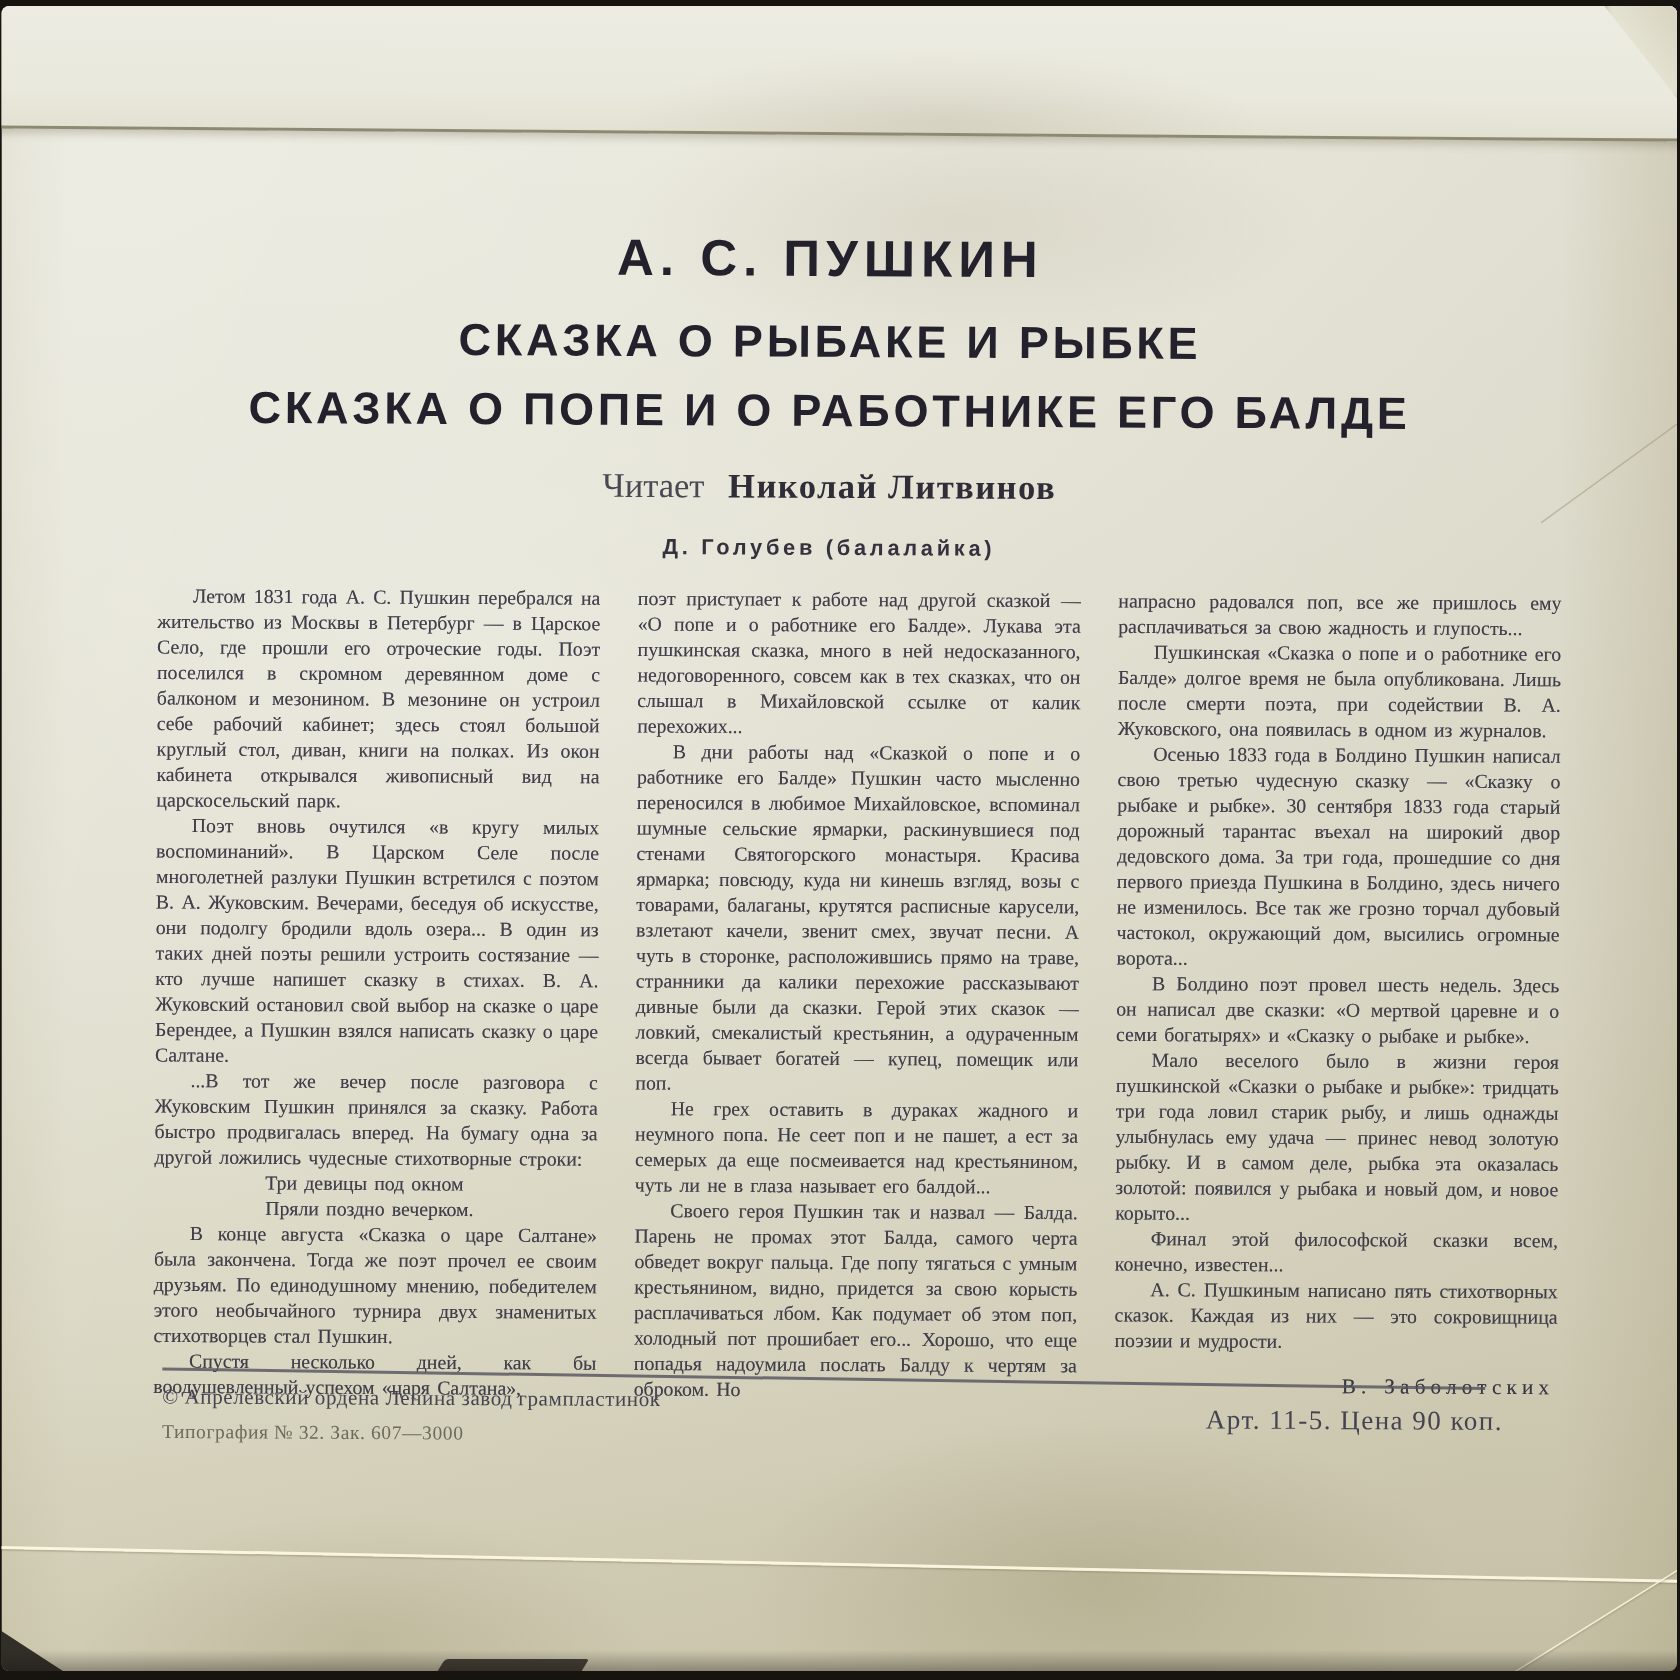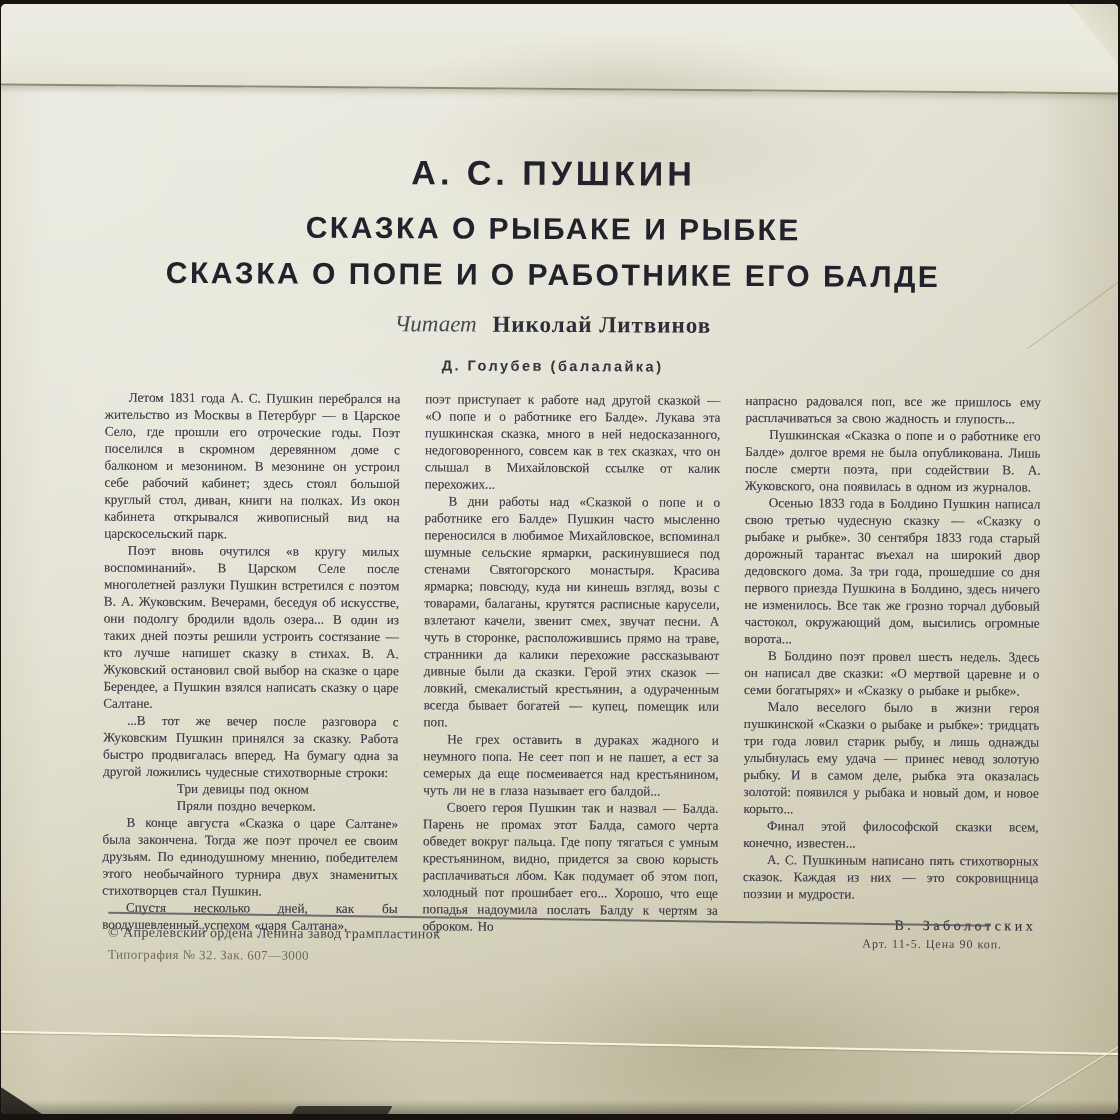--- a/index.html
+++ b/index.html
@@ -91,21 +91,21 @@
   .title-line{
     font-size:30px; font-weight:600; letter-spacing:2.5px; line-height:1;
   }
   .t1{margin-top:24px;}
   .t2{margin-top:16px;}
   .reader{
     margin-top:22px;
     font-family:"Liberation Serif", serif;
     font-size:23px; color:#2e2d38;
   }
-  .reader .prefix{font-weight:400; margin-right:10px; color:#4a4852;font-style:italic;}
+  .reader .prefix{font-weight:400; margin-right:10px; color:#4a4852;}
   .reader .name{font-weight:700; letter-spacing:1px;}
   .accompanist{
     margin-top:20px;
     font-family:"Liberation Sans", sans-serif;
     font-size:14.5px; font-weight:700; letter-spacing:2.5px; color:#33323d;
   }
 
   .columns{
     position:absolute; left:106px; top:387px; width:936px;
     display:flex; gap:25px;
@@ -130,21 +130,21 @@
     font-size:14px; color:#45434f;
   }
   .footer-rule{
     width:882px; height:2px; background:#53515c; opacity:.8;
     transform:rotate(0.55deg); transform-origin:left center;
     margin-bottom:11px;
   }
   .footer-row{ display:flex; justify-content:space-between; align-items:flex-start;}
   .copyright{ font-size:14px; letter-spacing:.4px; color:#45434f;}
   .print-info{ margin-top:6px; font-size:13px; color:#6e6a5c; letter-spacing:.4px;}
-  .price{ margin-top:8px; font-size:12px; letter-spacing:1px; color:#45434f; padding-right:30px;}
+  .price{ margin-top:8px; font-size:18px; letter-spacing:1px; color:#45434f; padding-right:30px;}
 </style>
 </head>
 <body>
 
 <div class="sleeve">
   <div class="flap"></div>
   <div class="dogear"></div>
   <div class="crease-right-top"></div>
   <div class="crease-bottom"></div>
   <div class="crease-right-bottom"></div>

